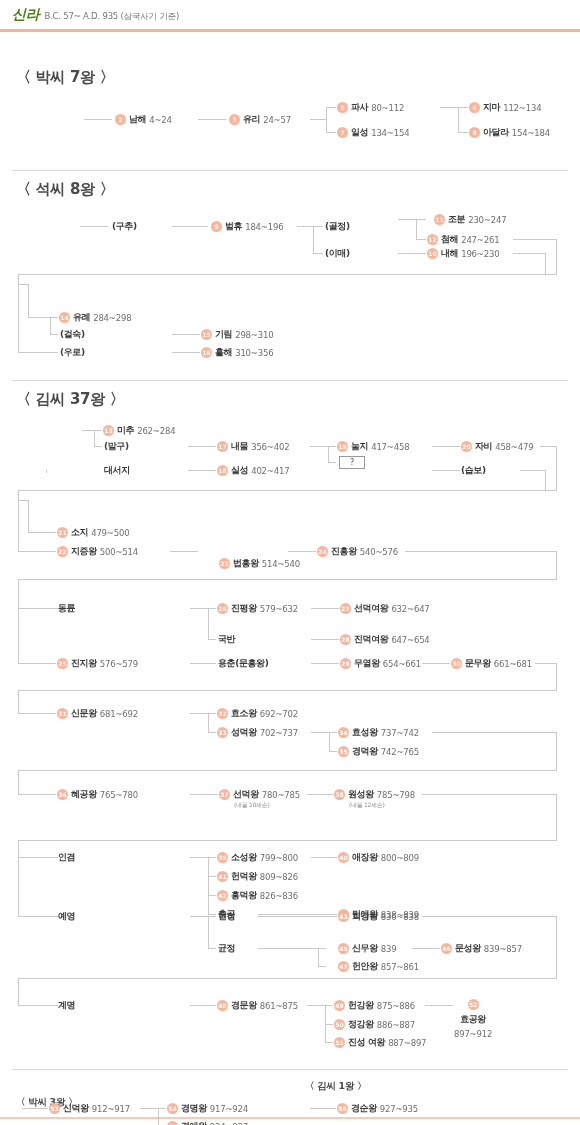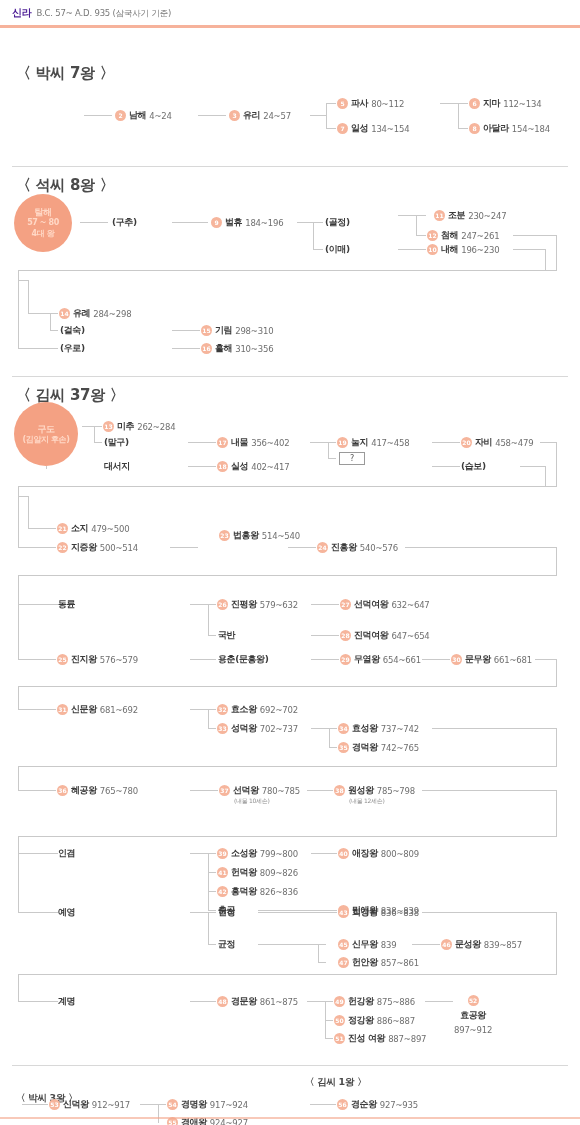--- a/index.html
+++ b/index.html
@@ -15,24 +15,25 @@
   }
 
   
   .page-header {
     padding: 6px 0 5px 12px;
     display: flex;
     align-items: baseline;
     gap: 5px;
   }
   .page-title {
-    font-size: 10px;
+    font-size: 14px;
     font-weight: bold;
-    color: #4c1d95;
+    color: #4d7c0f;
     letter-spacing: -0.3px;
+    font-style: italic;
   }
   .page-subtitle {
     font-size: 8.5px;
     color: #777;
     letter-spacing: -0.2px;
   }
   .header-rule {
     height: 3px;
     background: #f4a58a;
     opacity: .85;
@@ -215,25 +216,20 @@
   <div class="node" style="left:469px; top:94px;">
     <span class="badge">8</span>
     <span class="nm">아달라</span>
     <span class="yr">154~184</span>
   </div>
 
   <div class="sect-rule" style="top:138px;"></div>
 
   <div class="grp-title" style="left:16px; top:148px;">〈 석씨 8왕 〉</div>
 
-  <div class="circle" style="left:14px; top:166px; width:58px; height:58px;">
-    <span class="c1">탈해</span>
-    <span>57 ~ 80</span>
-    <span>4대 왕</span>
-  </div>
 
   <div class="hline" style="left:80px; top:194px; width:28px;"></div>
   <div class="plain" style="left:112px; top:188px;">(구추)</div>
 
   <div class="hline" style="left:172px; top:194px; width:36px;"></div>
   <div class="node" style="left:211px; top:188px;">
     <span class="badge">9</span>
     <span class="nm">벌휴</span>
     <span class="yr">184~196</span>
   </div>
@@ -301,24 +297,20 @@
   <div class="node" style="left:201px; top:314px;">
     <span class="badge">16</span>
     <span class="nm">흘해</span>
     <span class="yr">310~356</span>
   </div>
 
   <div class="sect-rule" style="top:348px;"></div>
 
   <div class="grp-title" style="left:16px; top:358px;">〈 김씨 37왕 〉</div>
 
-  <div class="circle" style="left:14px; top:374px; width:64px; height:64px;">
-    <span class="c1">구도</span>
-    <span>(김알지 후손)</span>
-  </div>
 
   <div class="hline" style="left:82px; top:398px; width:12px;"></div>
   <div class="vline" style="left:94px; top:398px; height:17px;"></div>
   <div class="hline" style="left:94px; top:398px; width:8px;"></div>
   <div class="hline" style="left:94px; top:414px; width:8px;"></div>
 
   <div class="node" style="left:103px; top:392px;">
     <span class="badge">13</span>
     <span class="nm">미추</span>
     <span class="yr">262~284</span>
@@ -379,21 +371,21 @@
     <span class="nm">소지</span>
     <span class="yr">479~500</span>
   </div>
   <div class="node" style="left:57px; top:513px;">
     <span class="badge">22</span>
     <span class="nm">지증왕</span>
     <span class="yr">500~514</span>
   </div>
 
   <div class="hline" style="left:170px; top:519px; width:28px;"></div>
-  <div class="node" style="left:199px; top:501px;padding-left:20px;">
+  <div class="node" style="left:199px; top:525px;padding-left:20px;">
     <span class="badge">23</span>
     <span class="nm">법흥왕</span>
     <span class="yr">514~540</span>
   </div>
   <div class="hline" style="left:288px; top:519px; width:28px;"></div>
   <div class="node" style="left:317px; top:513px;">
     <span class="badge">24</span>
     <span class="nm">진흥왕</span>
     <span class="yr">540~576</span>
   </div>

